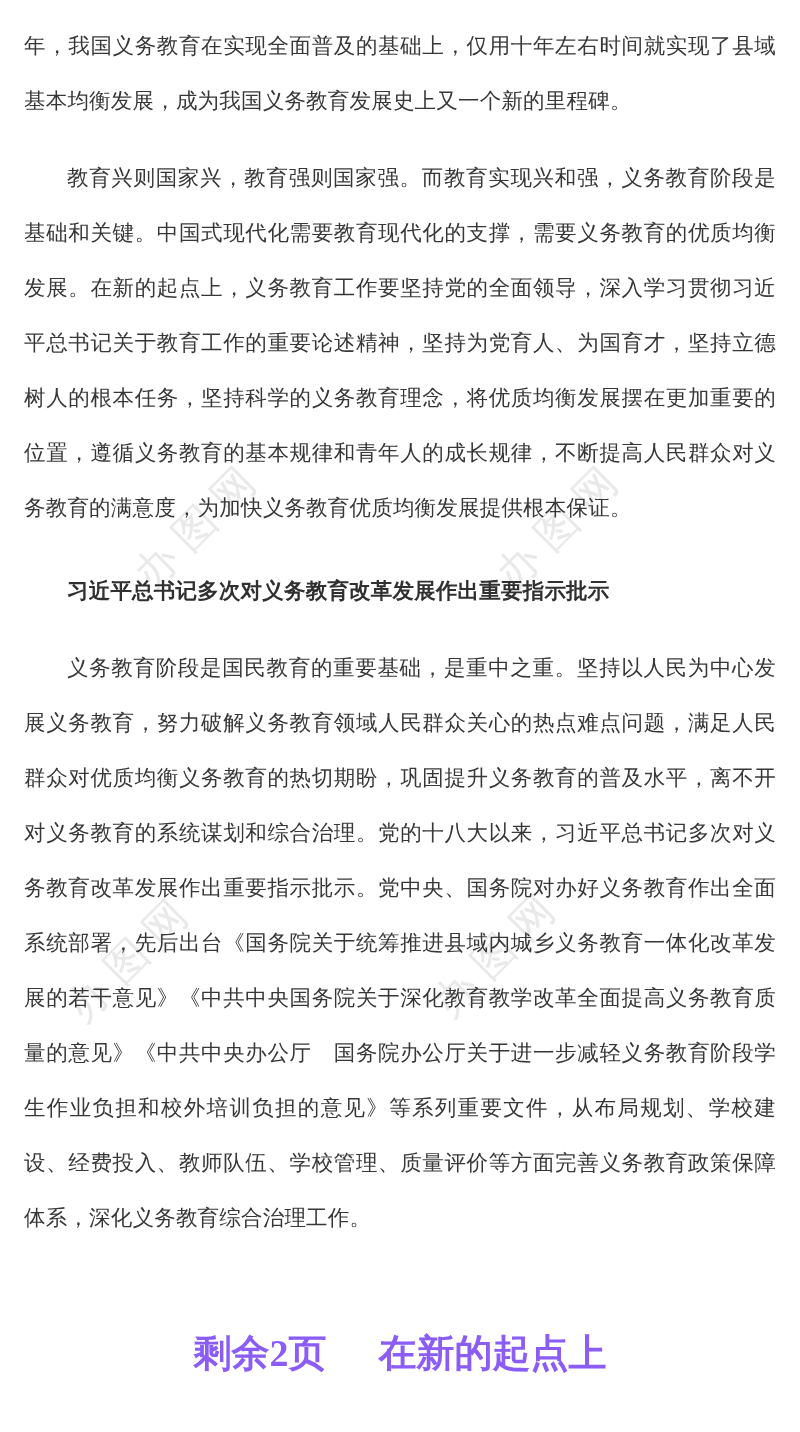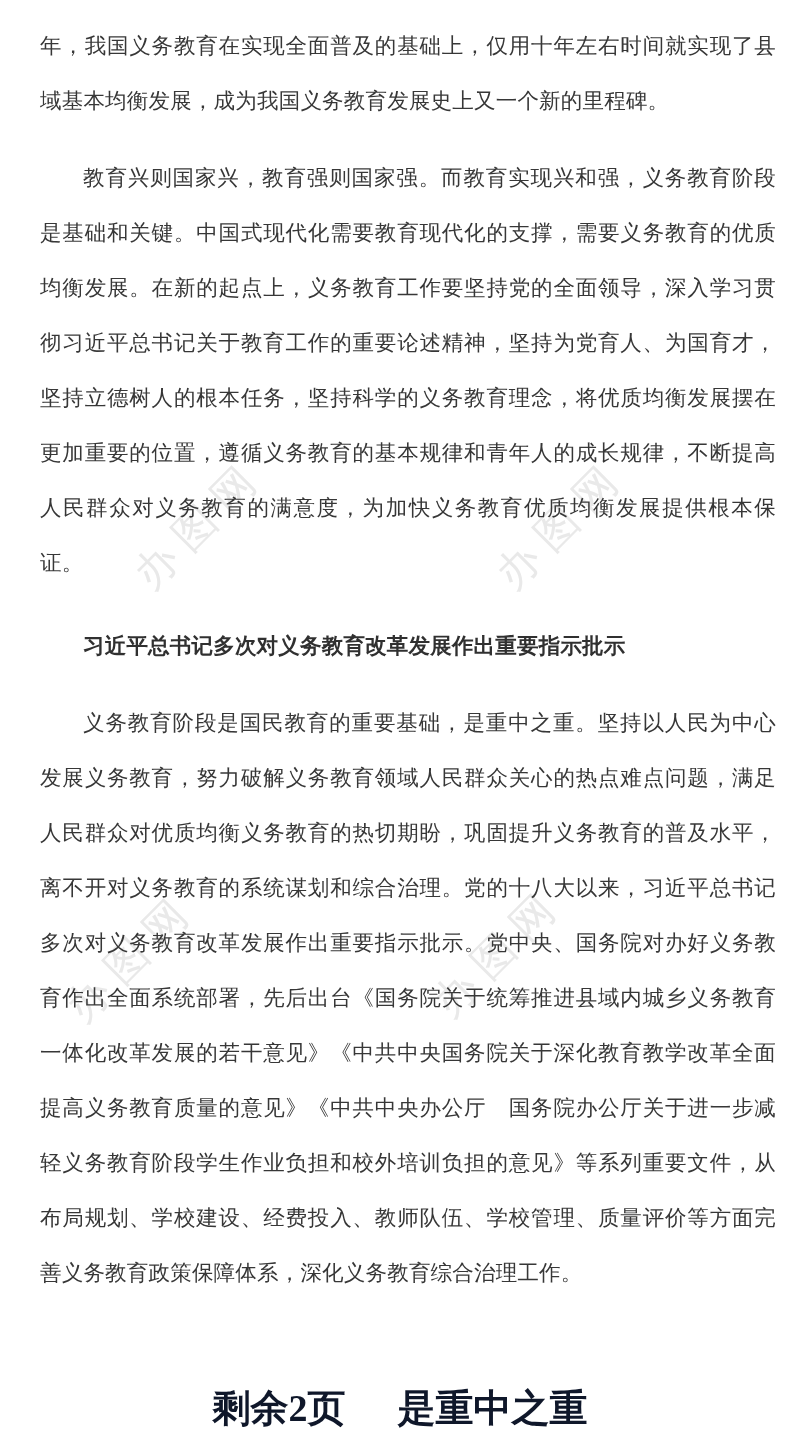--- a/index.html
+++ b/index.html
@@ -29,21 +29,21 @@
     font-weight: 400;
   }
   .wm1 { left: 118px; top: 496px; }
   .wm2 { left: 480px; top: 496px; }
   .wm3 { left: 50px;  top: 929px; }
   .wm4 { left: 417px; top: 924px; }
   
   .text-flow {
     position: relative;
     z-index: 1;
-    padding: 19px 24px 0 40px;
+    padding: 19px 24px 0 24px;
   }
   .para {
     margin: 0 0 22px 0;
     font-size: 21.5px;
     line-height: 55px;
     color: #373737;
     text-align: justify;
     letter-spacing: 0.2px;
   }
   .indent { text-indent: 2em; }
@@ -58,21 +58,21 @@
     z-index: 1;
     margin-top: 84px;
     display: flex;
     justify-content: center;
     align-items: flex-start;
     gap: 52px;
     font-family: "Liberation Serif", serif;
     font-weight: bold;
     font-size: 38px;
     line-height: 46px;
-    color: #0f172a;
+    color: #8b5cf6;
   }
 </style>
 </head>
 <body>
 
 <div class="page">
 
   <span class="wm wm1">办图网</span>
   <span class="wm wm2">办图网</span>
   <span class="wm wm3">办图网</span>
@@ -80,16 +80,16 @@
 
   <div class="text-flow">
     <p class="para">年，我国义务教育在实现全面普及的基础上，仅用十年左右时间就实现了县域基本均衡发展，成为我国义务教育发展史上又一个新的里程碑。</p>
     <p class="para indent">教育兴则国家兴，教育强则国家强。而教育实现兴和强，义务教育阶段是基础和关键。中国式现代化需要教育现代化的支撑，需要义务教育的优质均衡发展。在新的起点上，义务教育工作要坚持党的全面领导，深入学习贯彻习近平总书记关于教育工作的重要论述精神，坚持为党育人、为国育才，坚持立德树人的根本任务，坚持科学的义务教育理念，将优质均衡发展摆在更加重要的位置，遵循义务教育的基本规律和青年人的成长规律，不断提高人民群众对义务教育的满意度，为加快义务教育优质均衡发展提供根本保证。</p>
     <p class="para indent section-heading">习近平总书记多次对义务教育改革发展作出重要指示批示</p>
     <p class="para indent">义务教育阶段是国民教育的重要基础，是重中之重。坚持以人民为中心发展义务教育，努力破解义务教育领域人民群众关心的热点难点问题，满足人民群众对优质均衡义务教育的热切期盼，巩固提升义务教育的普及水平，离不开对义务教育的系统谋划和综合治理。党的十八大以来，习近平总书记多次对义务教育改革发展作出重要指示批示。党中央、国务院对办好义务教育作出全面系统部署，先后出台《国务院关于统筹推进县域内城乡义务教育一体化改革发展的若干意见》《中共中央国务院关于深化教育教学改革全面提高义务教育质量的意见》《中共中央办公厅　国务院办公厅关于进一步减轻义务教育阶段学生作业负担和校外培训负担的意见》等系列重要文件，从布局规划、学校建设、经费投入、教师队伍、学校管理、质量评价等方面完善义务教育政策保障体系，深化义务教育综合治理工作。</p>
   </div>
 
   <div class="footer-notice">
     <span>剩余2页</span>
-    <span>是重中之重</span>
+    <span>在新的起点上</span>
   </div>
 
 </div>
 
 </body></html>

